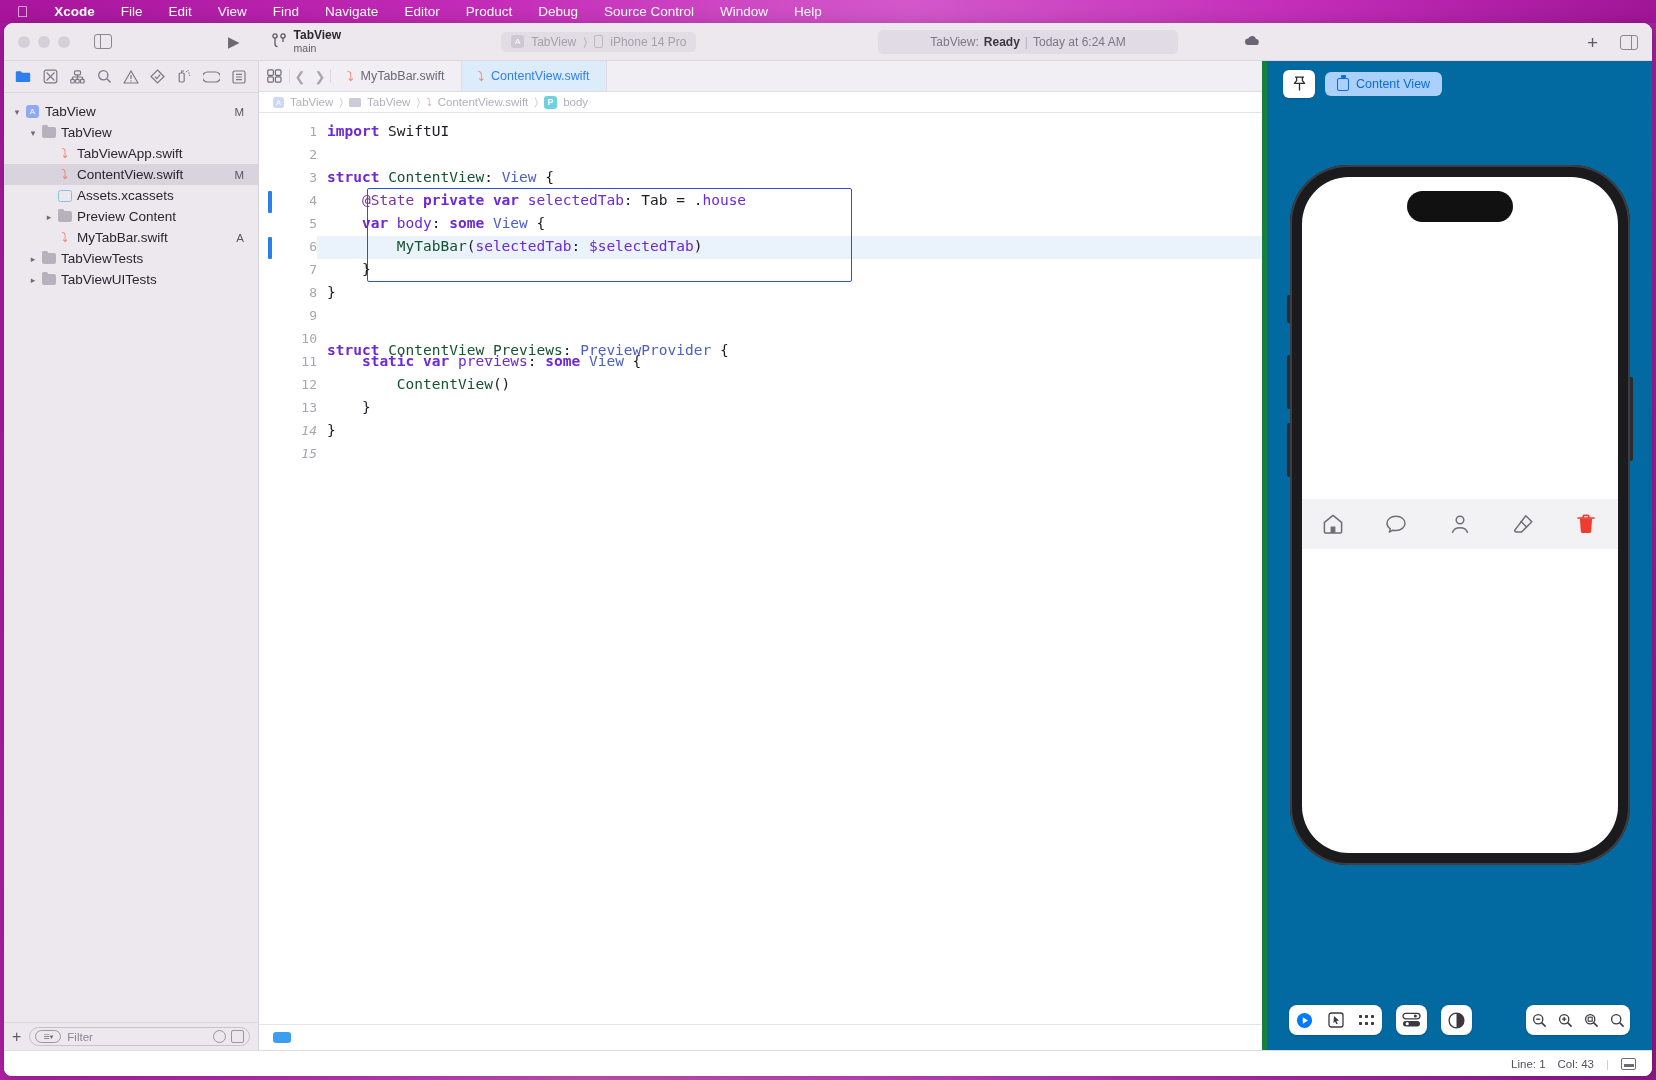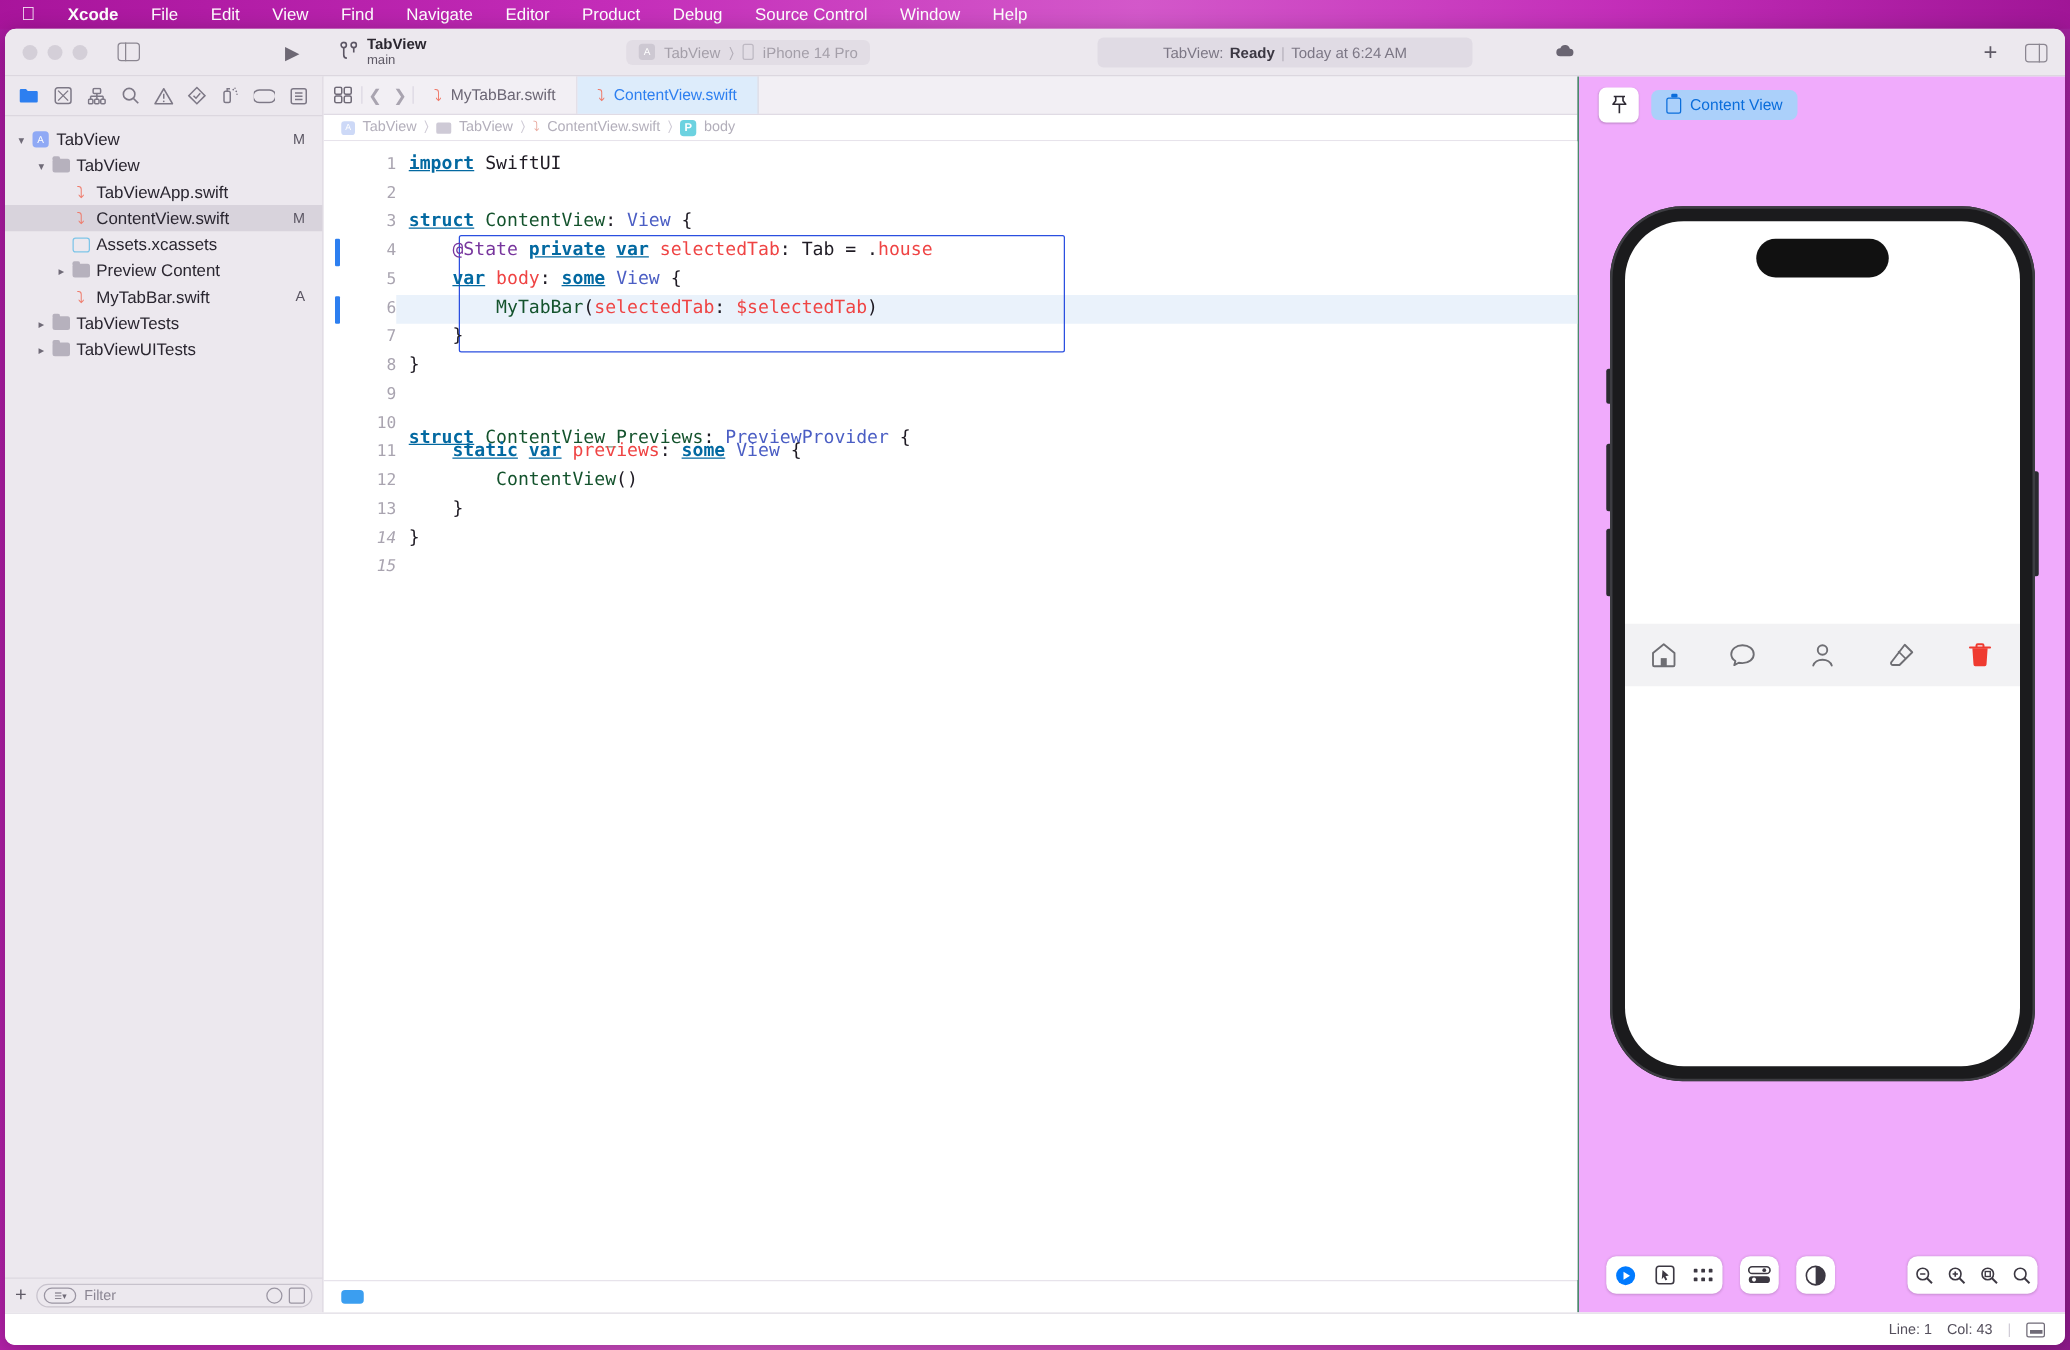--- a/index.html
+++ b/index.html
@@ -116,30 +116,30 @@
   .bc-app { width:11px;height:11px;border-radius:2.5px;background:#cdd9f7;display:flex;align-items:center;justify-content:center;color:#fff;font-size:7px;}
   .bc-folder { width:12px;height:9px;background:#cecad6;border-radius:1.5px;}
   .bc-p { width:13px;height:13px;border-radius:3px;background:#6cd2e0;color:#fff;font-size:9px;font-weight:bold;display:flex;align-items:center;justify-content:center;}
   #code-area { flex:1; position:relative; overflow:hidden; background:#fff;
     font-family:"DejaVu Sans Mono", monospace; font-size:14.5px; }
   .gutterline { position:absolute; left:0; width:58px; text-align:right; color:#a9a4b0; font-size:13px; }
   .codeline { position:absolute; left:68px; white-space:pre; color:#1f1b24; }
   .hl-row { position:absolute; left:58px; right:0; height:23px; background:#eaf2fb; }
   .change-bar { position:absolute; left:9px; width:4px; height:22px; background:#2d7ff0; border-radius:1px;}
   .sel-box { position:absolute; border:1.8px solid #2b4fe0; border-radius:2px; }
-  .kw { color:#0369a1; font-weight:bold;text-decoration:underline;}
+  .kw { color:#6d28d9; font-weight:bold;}
   .typ { color:#14532d;}
   .typ2{ color:#4b5ec4;}
-  .prop{ color:#ef4444;}
+  .prop{ color:#6d28d9;}
   .attr{ color:#77359d;}
   .plain{color:#1f1b24;}
   #ed-bottom { height:26px; border-top:1px solid #e7e3eb; display:flex; align-items:center; padding:0 14px; background:#fff;}
   .blue-chip { width:18px;height:11px;border-radius:3px;background:#3b9ef0;}
   
-  #canvas { width:390px; flex:0 0 390px; background:#f0abfc; border-left:1px solid #15803d; display:flex; flex-direction:column;}
+  #canvas { width:390px; flex:0 0 390px; background:#0369a1; border-left:5px solid #15803d; display:flex; flex-direction:column;}
   #cv-top { height:46px; display:flex; align-items:center; gap:10px; padding:0 16px;}
   .pin-btn { width:32px;height:28px;background:#fff;border-radius:6px;display:flex;align-items:center;justify-content:center;color:#3c3842;box-shadow:0 .5px 1.5px rgba(0,0,0,.16);}
   .cv-chip { display:flex;align-items:center;gap:7px;background:#abd0fa;color:#0a6ddb;border-radius:6px;padding:5px 12px;font-size:12.5px;}
   .cv-chip .sq { width:12px;height:13px;border:1.5px solid #0a6ddb;border-radius:2px;position:relative;}
   .cv-chip .sq:before{content:"";position:absolute;left:2.5px;top:-3.2px;width:5px;height:2.2px;background:#0a6ddb;border-radius:1px;}
   #cv-stage { flex:1; position:relative; display:flex; align-items:flex-start; justify-content:center; padding-top:58px;}
   .phone { position:relative; width:340px; height:700px; background:#1b1b1d; border-radius:58px; padding:12px;
     box-shadow:0 0 0 2px #3d3d42 inset; }
   .phone-screen { width:100%; height:100%; background:#fff; border-radius:47px; overflow:hidden; position:relative; }
   .notch { position:absolute; left:50%; transform:translateX(-50%); top:14px; width:106px; height:31px; background:#111; border-radius:18px;}

